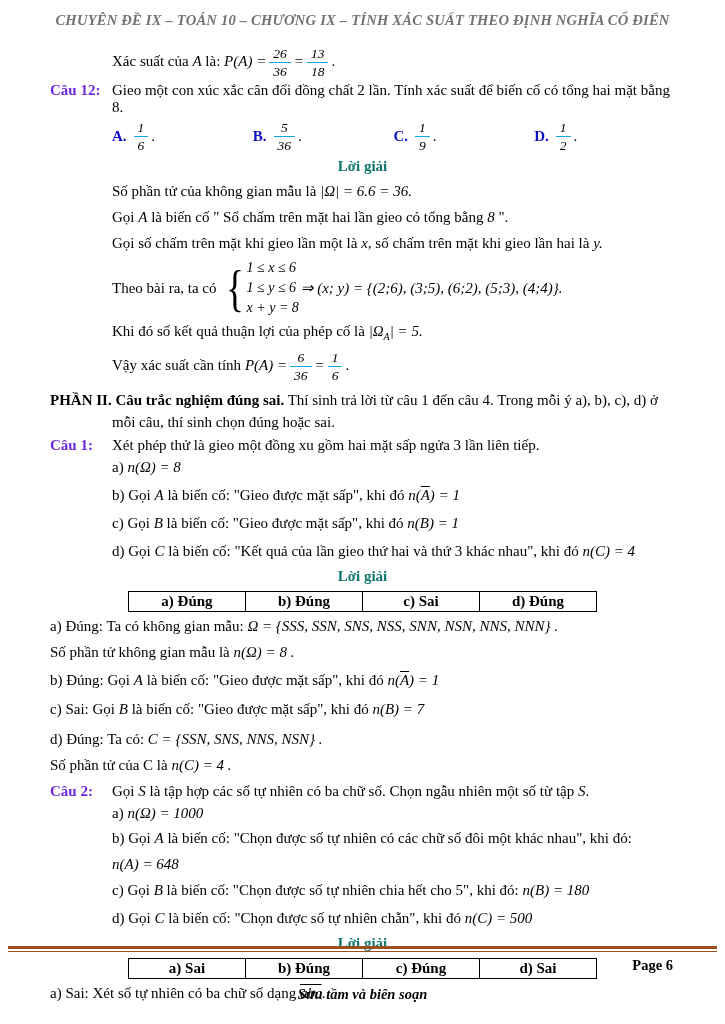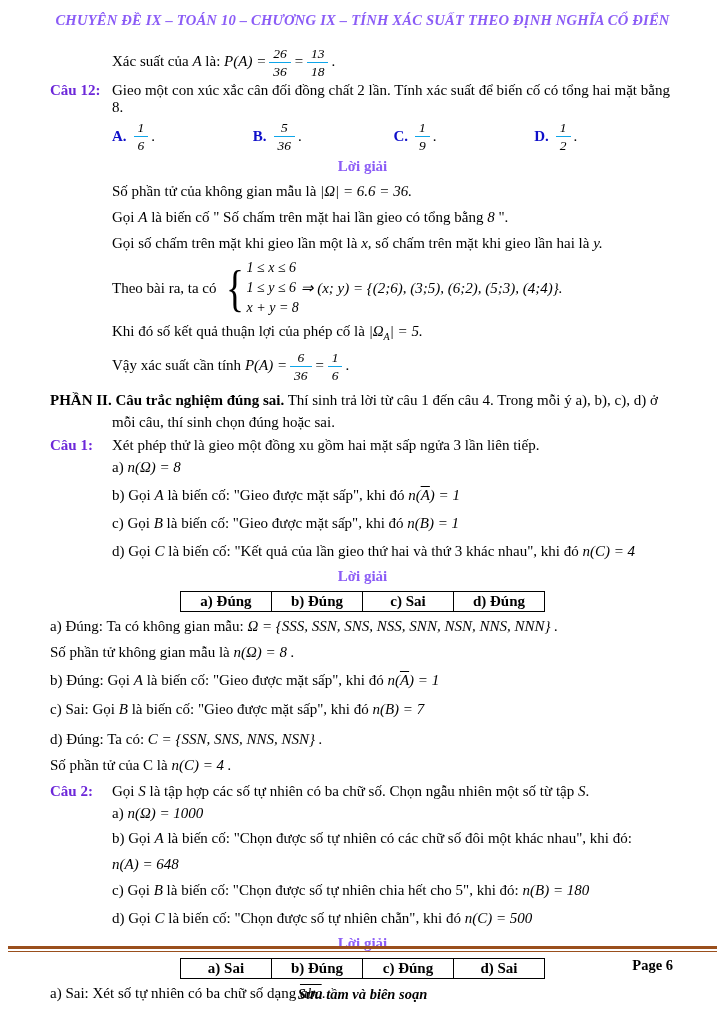--- a/index.html
+++ b/index.html
@@ -4,31 +4,31 @@
 <style>
   html,body { margin:0; padding:0; background:#ffffff; }
   .page {
     width:725px; height:1024px; position:relative; background:#fff;
     font-family:"Liberation Serif", serif; font-size:15px; color:#000;
     overflow:hidden;
   }
   .content { padding:12px 50px 0 50px; }
   .doc-header {
     text-align:center; font-weight:bold; font-style:italic;
-    color:#8b5cf6; font-size:14.6px; margin-bottom:16px; letter-spacing:0.2px;
+    color:#737373; font-size:14.6px; margin-bottom:16px; letter-spacing:0.2px;
   }
   p { margin:0 0 4px 0; line-height:1.45; }
   .indent1 { margin-left:62px; }
   .hang { padding-left:62px; text-indent:-62px; }
   .row { display:flex; margin-bottom:3px; }
   .rlabel { flex:0 0 62px; font-weight:bold; color:#6d28d9; }
   .rbody { flex:1; }
   .blue { color:#0f0fca; font-weight:bold; }
   .bold { font-weight:bold; }
-  .loi { text-align:center; color:#8b5cf6; font-weight:bold; margin:2px 0 3px 0; }
+  .loi { text-align:center; color:#0f766e; font-weight:bold; margin:2px 0 3px 0; }
   .mi, .math { font-style:italic; }
   .ovl { text-decoration:overline; font-style:italic; }
   sub { font-size:10px; font-style:italic; }
   .frac {
     display:inline-block; vertical-align:middle; text-align:center;
     line-height:1.12; margin:1px 3px; font-size:13.5px; font-style:italic;
   }
   .frac .num { display:block; border-bottom:1px solid #0ea5e9; padding:0 4px 1px 4px; }
   .frac .den { display:block; padding:1px 4px 0 4px; }
   .opts { display:flex; margin-left:62px; margin-bottom:2px; }
@@ -36,21 +36,21 @@
   .opt .blue { margin-right:4px; }
   .mline { margin-bottom:2px; }
   .caseline { display:flex; align-items:center; margin-left:62px; margin-bottom:3px; }
   .cases { display:inline-flex; align-items:center; margin:0 2px 0 6px; }
   .brace { font-size:50px; line-height:56px; font-weight:400; transform:scaleX(0.75); display:inline-block; }
   .crows { display:inline-block; font-style:italic; font-size:14px; line-height:1.42; }
   .crow { display:block; white-space:nowrap; }
   .ans-table { border-collapse:collapse; margin:1px auto 4px auto; }
   .ans-table td {
     border:1px solid #000; width:90px; text-align:center;
-    font-weight:bold; padding:1px 0; font-size:15px;
+    font-weight:bold; padding:1px 13px; font-size:15px;
   }
   .just { text-align:justify; }
   .mb6 { margin-bottom:6px; }
   .mb8 { margin-bottom:8px; }
   .footer-rule {
     position:absolute; left:8px; right:8px; top:946px; height:2px;
     border-top:3px solid #9a4f1d; border-bottom:1px solid #9a4f1d;
   }
   .page-num { position:absolute; right:52px; top:957px; font-weight:bold; font-size:14.5px; }
   .credit { position:absolute; left:0; right:0; top:986px; text-align:center; font-weight:bold; font-style:italic; font-size:14.5px; }

